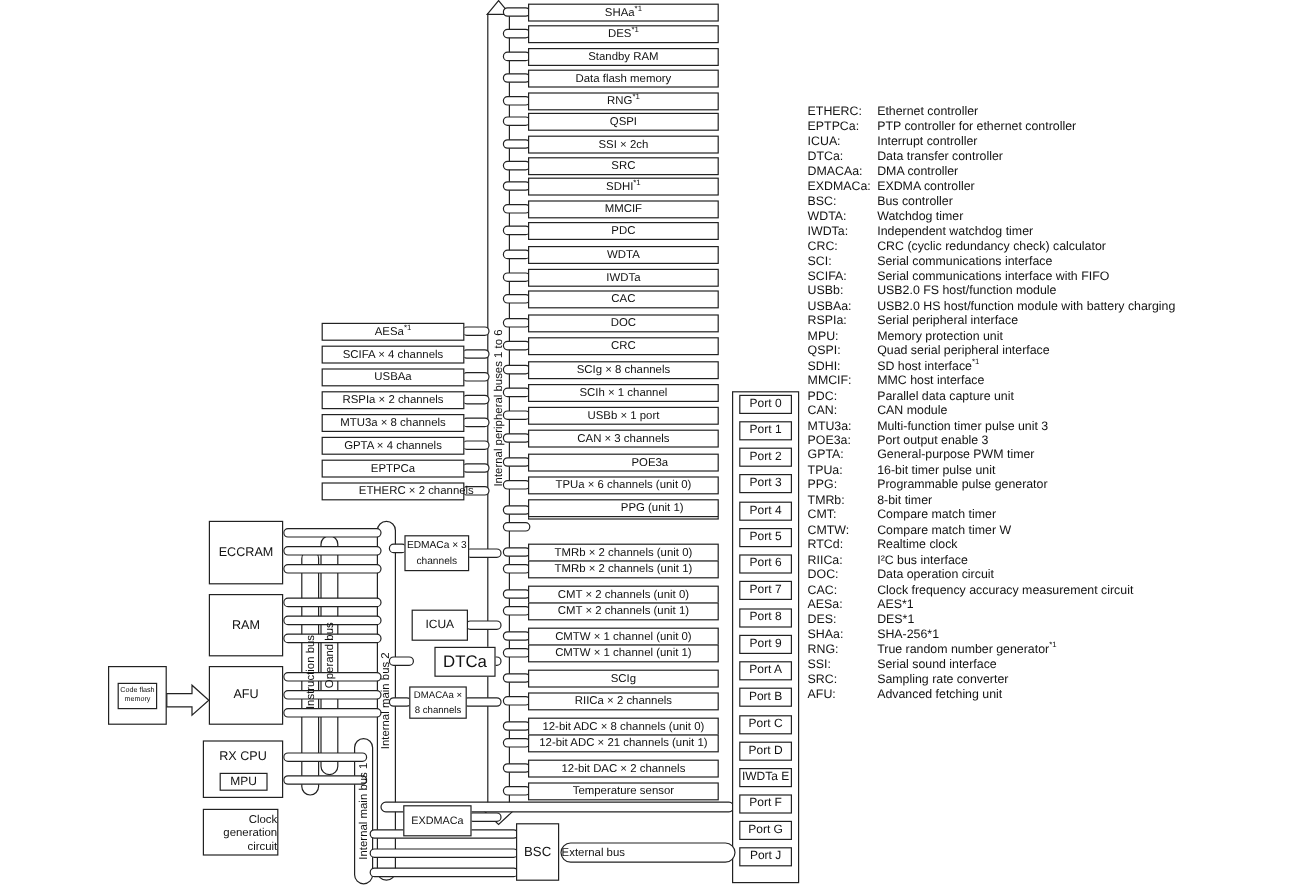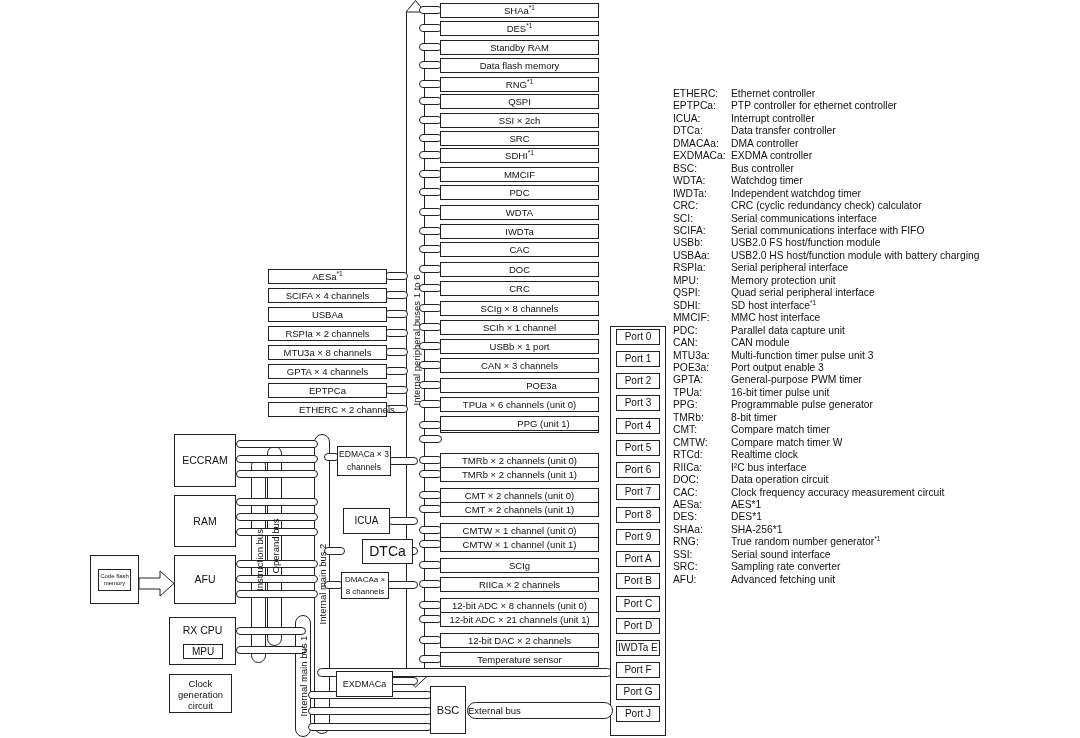--- a/index.html
+++ b/index.html
@@ -56,21 +56,21 @@
     <span>External bus</span>
   </div>
 
   <div class="box cpu" style="left:174px;top:434px;width:62px;height:53px;line-height:51px;"><span>ECCRAM</span></div>
   <div class="box cpu" style="left:174px;top:495px;width:62px;height:52px;line-height:50px;"><span>RAM</span></div>
   <div class="box cpu" style="left:174px;top:555px;width:62px;height:49px;line-height:47px;"><span>AFU</span></div>
   <div class="box cpu" style="left:169px;top:617px;width:67px;height:48px;">
     <div style="margin-top:6px;font-size:10.5px;">RX CPU</div>
     <div class="box cpu" style="left:13px;top:26px;width:40px;height:15px;line-height:13px;font-size:10px;"><span>MPU</span></div>
   </div>
-  <div class="box cpu" style="left:169px;top:674px;width:63px;height:39px;font-size:9.5px;line-height:11px;padding-top:3px;"><span>Clock generation circuit</span></div>
+  <div class="box cpu" style="left:169px;top:674px;width:63px;height:39px;font-size:9.5px;line-height:11px;padding-top:3px;text-align:right;"><span>Clock generation circuit</span></div>
 
   <div class="box" style="left:90px;top:555px;width:49px;height:49px;">
     <div class="box" style="left:7px;top:13px;width:33px;height:22px;font-size:6px;line-height:7px;text-align:center;padding-top:3px;"><span>Code flash memory</span></div>
   </div>
   <svg style="left:139px;top:570px;width:36px;height:28px;z-index:3;" viewBox="0 0 36 28">
       <polygon points="0,8 21,8 21,1 35,13.5 21,26 21,19 0,19" fill="#fff" stroke="#222" stroke-width="1"></polygon>
     </svg>
 
   <div class="box midblock" style="left:337px;top:446px;width:54px;height:30px;font-size:8.5px;line-height:13px;padding-top:1px;"><span>EDMACa × 3 channels</span></div>
   <div class="box midblock" style="left:343px;top:508px;width:47px;height:26px;font-size:10px;line-height:24px;"><span>ICUA</span></div>

